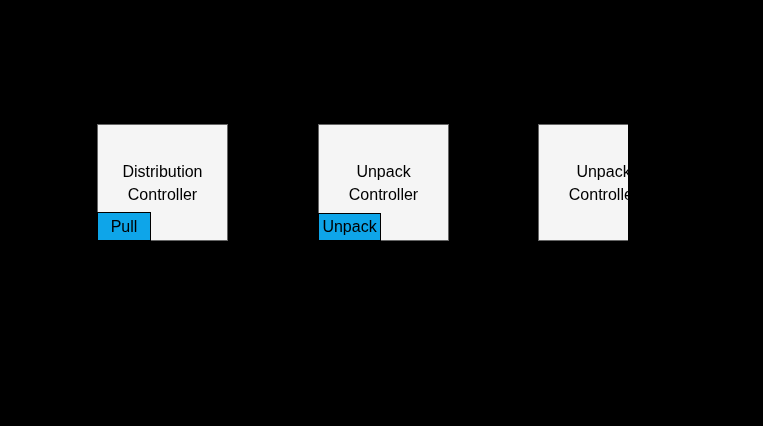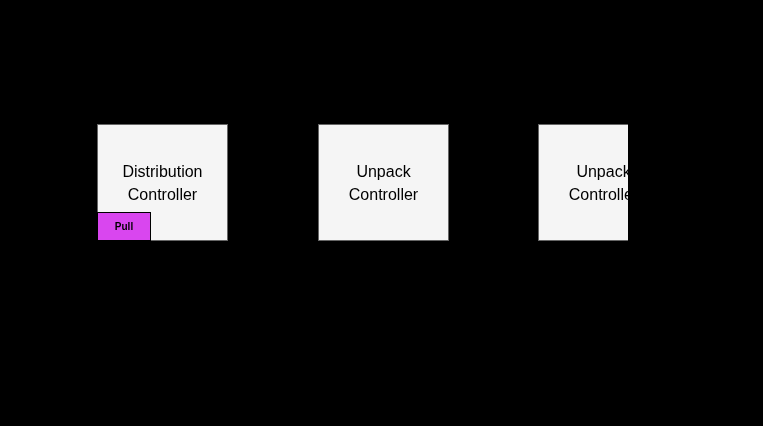--- a/index.html
+++ b/index.html
@@ -35,44 +35,44 @@
     max-width: 112px;
   }
   .node-distribution { left: 97px; width: 131px; }
   .node-bundle      { left: 318px; width: 131px; }
   .node-runtime     { left: 538px; width: 131px; }
   .action-tag {
     position: absolute;
     left: -1px;
     bottom: -1px;
     height: 29px;
-    background: #d946ef;
+    background: #0ea5e9;
     border: 1px solid #000000;
     box-sizing: border-box;
     display: flex;
     align-items: center;
     justify-content: center;
     color: #000000;
-    font-size: 10px;
-    font-weight: bold;
+    font-size: 16px;
   }
   .node-distribution .action-tag { width: 54px; }
   .node-bundle .action-tag { width: 63px; height: 28px; }
 </style>
 </head>
 <body>
 
 <div class="canvas">
 
   <div class="node node-distribution">
     <div class="node-label">Distribution Controller</div>
     <div class="action-tag">Pull</div>
   </div>
 
   <div class="node node-bundle">
     <div class="node-label">Unpack Controller</div>
+    <div class="action-tag">Unpack</div>
   </div>
 
   <div class="node node-runtime">
     <div class="node-label">Unpack Controller</div>
   </div>
 
 </div>
 
 </body></html>

